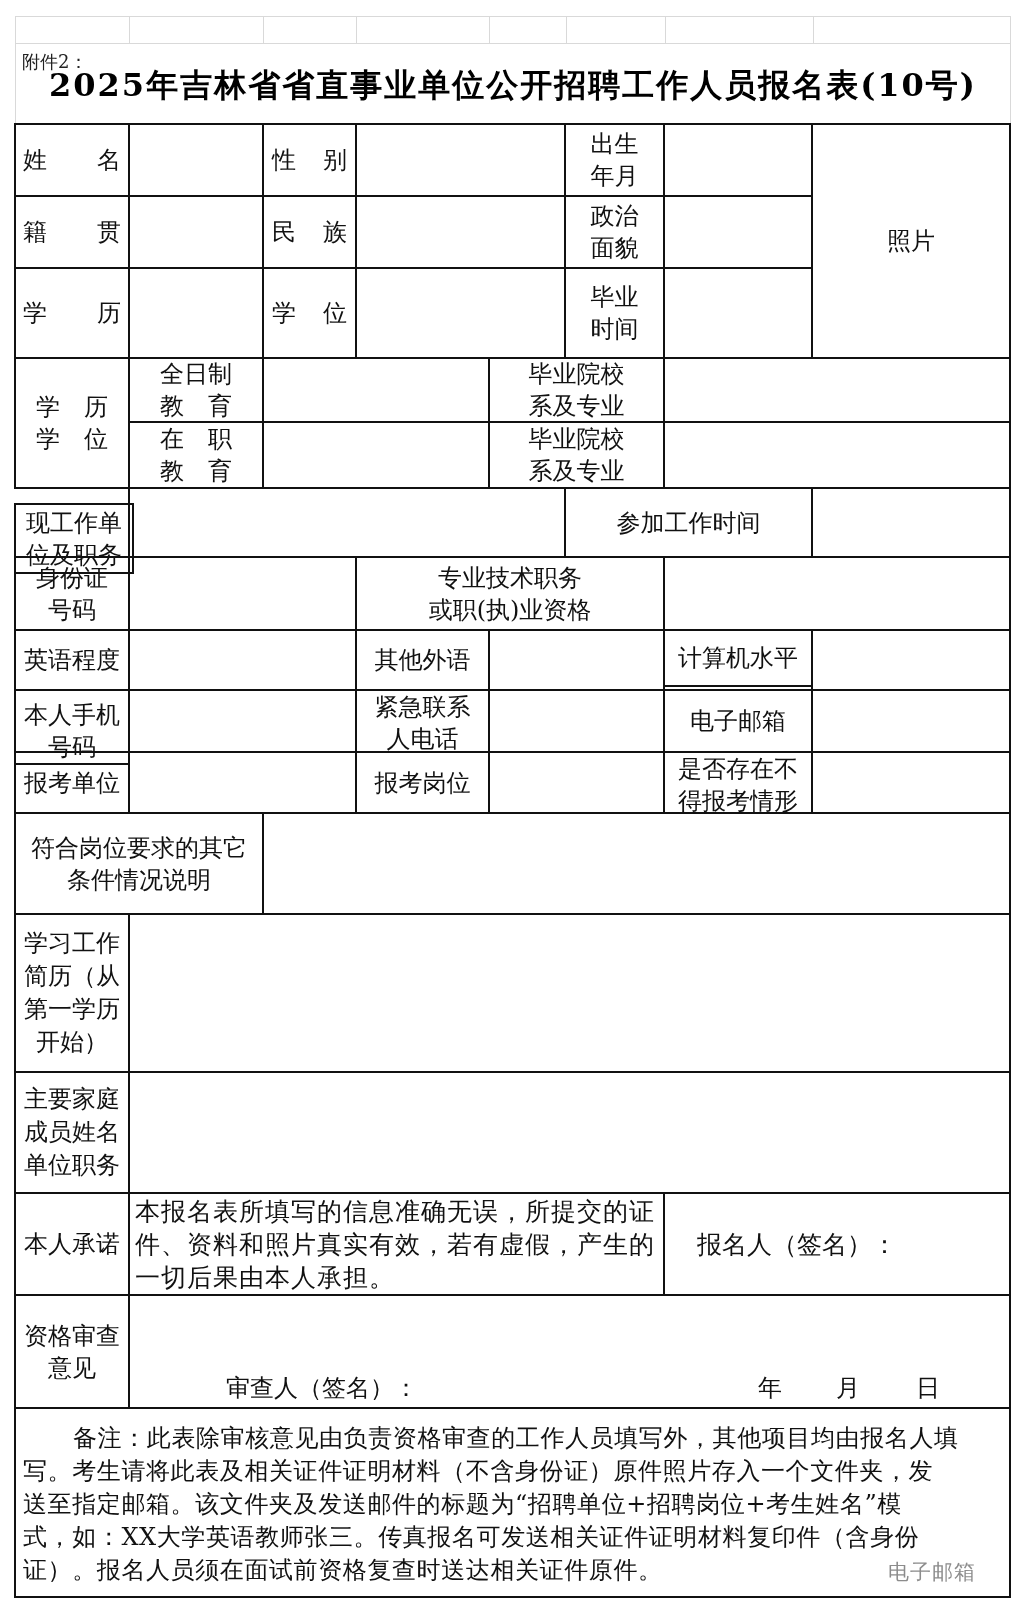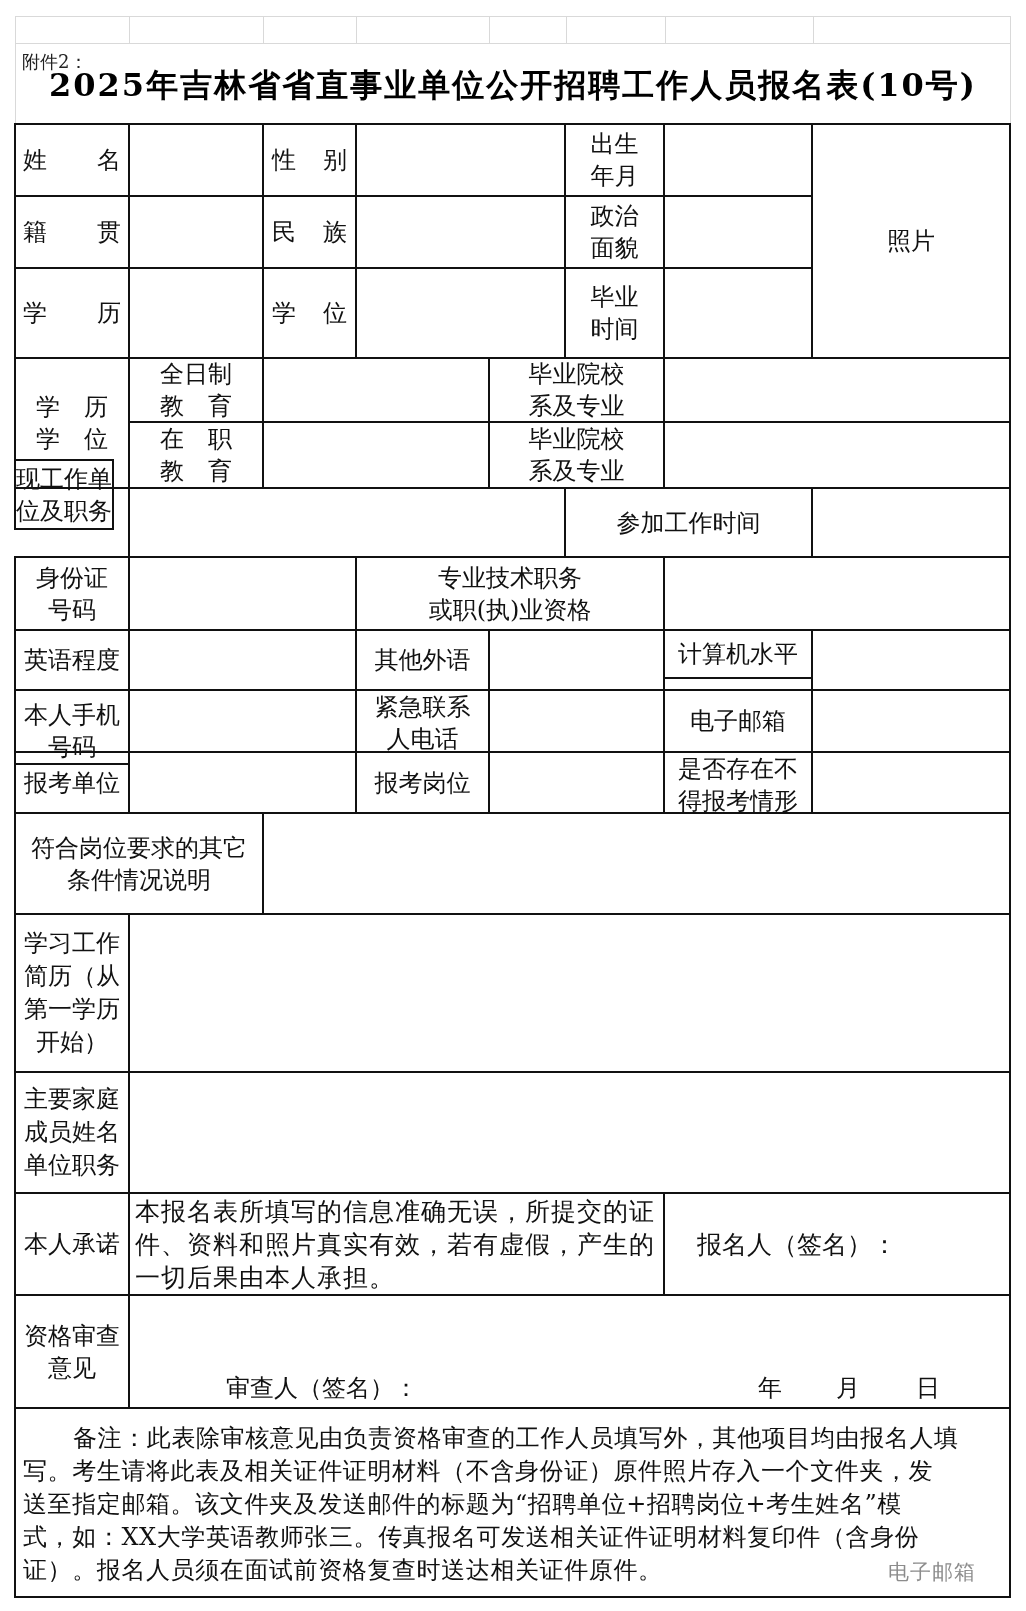--- a/index.html
+++ b/index.html
@@ -134,21 +134,21 @@
     <span>在　职</span>
     <span>教　育</span>
   </div>
   <div class="c val" style="left:262px;top:421px;width:228px;height:68px"></div>
   <div class="c lbl col" style="left:488px;top:421px;width:177px;height:68px">
     <span>毕业院校</span>
     <span>系及专业</span>
   </div>
   <div class="c val" style="left:663px;top:421px;width:348px;height:68px"></div>
 
-  <div class="c lbl col" style="left:14px;top:459px;width:100px;height:71px">
+  <div class="c lbl col" style="left:14px;top:503px;width:120px;height:71px">
     <span>现工作单</span>
     <span>位及职务</span>
   </div>
   <div class="c val" style="left:128px;top:487px;width:438px;height:71px"></div>
   <div class="c lbl" style="left:564px;top:487px;width:249px;height:71px">
     <span>参加工作时间</span>
   </div>
   <div class="c val" style="left:811px;top:487px;width:200px;height:71px"></div>
 
   <div class="c lbl col" style="left:14px;top:556px;width:116px;height:75px">
@@ -163,21 +163,21 @@
   <div class="c val" style="left:663px;top:556px;width:348px;height:75px"></div>
 
   <div class="c lbl" style="left:14px;top:629px;width:116px;height:62px">
     <span>英语程度</span>
   </div>
   <div class="c val" style="left:128px;top:629px;width:229px;height:62px"></div>
   <div class="c lbl" style="left:355px;top:629px;width:135px;height:62px">
     <span>其他外语</span>
   </div>
   <div class="c val" style="left:488px;top:629px;width:177px;height:62px"></div>
-  <div class="c lbl" style="left:663px;top:629px;width:150px;height:50px">
+  <div class="c lbl" style="left:663px;top:629px;width:150px;height:58px">
     <span>计算机水平</span>
   </div>
   <div class="c val" style="left:811px;top:629px;width:200px;height:62px"></div>
 
   <div class="c lbl col" style="left:14px;top:689px;width:116px;height:76px;justify-content:flex-start;padding-top:8px">
     <span>本人手机</span>
     <span>号码</span>
   </div>
   <div class="c val" style="left:128px;top:689px;width:229px;height:64px"></div>
   <div class="c lbl col" style="left:355px;top:689px;width:135px;height:64px;justify-content:flex-start">

